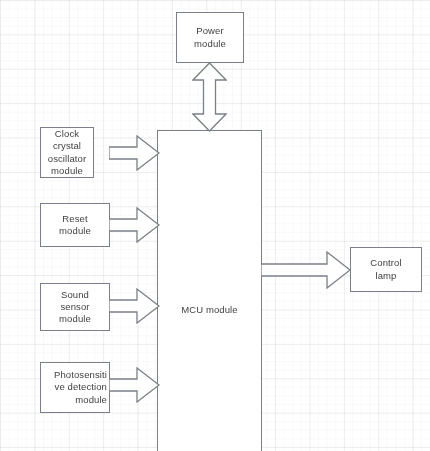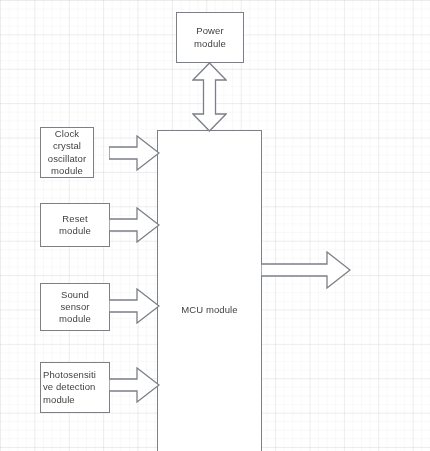--- a/index.html
+++ b/index.html
@@ -58,21 +58,21 @@
   
   #node-power        { left: 176px; top: 12px;  width: 68px;  height: 51px;  font-size: 9.5px; }
   #node-clock        { left: 40px;  top: 127px; width: 54px;  height: 51px;  font-size: 9.5px; }
   #node-reset        { left: 40px;  top: 203px; width: 70px;  height: 44px;  font-size: 9.5px; }
   #node-sound        { left: 40px;  top: 283px; width: 70px;  height: 48px;  font-size: 9.5px; text-align: center; }
   #node-photo        { left: 40px;  top: 362px; width: 70px;  height: 51px;  font-size: 9.5px; }
   #node-mcu          { left: 157px; top: 130px; width: 105px; height: 361px; font-size: 9.5px; }
   #node-lamp         { left: 350px; top: 247px; width: 72px;  height: 45px;  font-size: 9.5px; }
 
   
-  #node-photo .node-label { text-align: left; }
+  #node-photo .node-label { text-align: right; }
 
   
   .arrow {
     position: absolute;
     overflow: visible;
   }
   .arrow svg { display: block; }
   .arrow-shape {
     fill: #ffffff;
     stroke: #7b7f87;
@@ -117,20 +117,24 @@
   <div class="node" id="node-photo">
     <span class="node-label">Photosensiti
 ve detection
 module</span>
   </div>
 
   <div class="node" id="node-mcu">
     <span class="node-label">MCU module</span>
   </div>
 
+  <div class="node" id="node-lamp">
+    <span class="node-label">Control
+lamp</span>
+  </div>
 
   <div class="arrow" id="arrow-power-mcu">
     <svg width="35" height="70" viewBox="0 0 35 70">
       <path class="arrow-shape" d="M17.5 1
                L34 18
                L23.5 18
                L23.5 52
                L34 52
                L17.5 69
                L1 52

